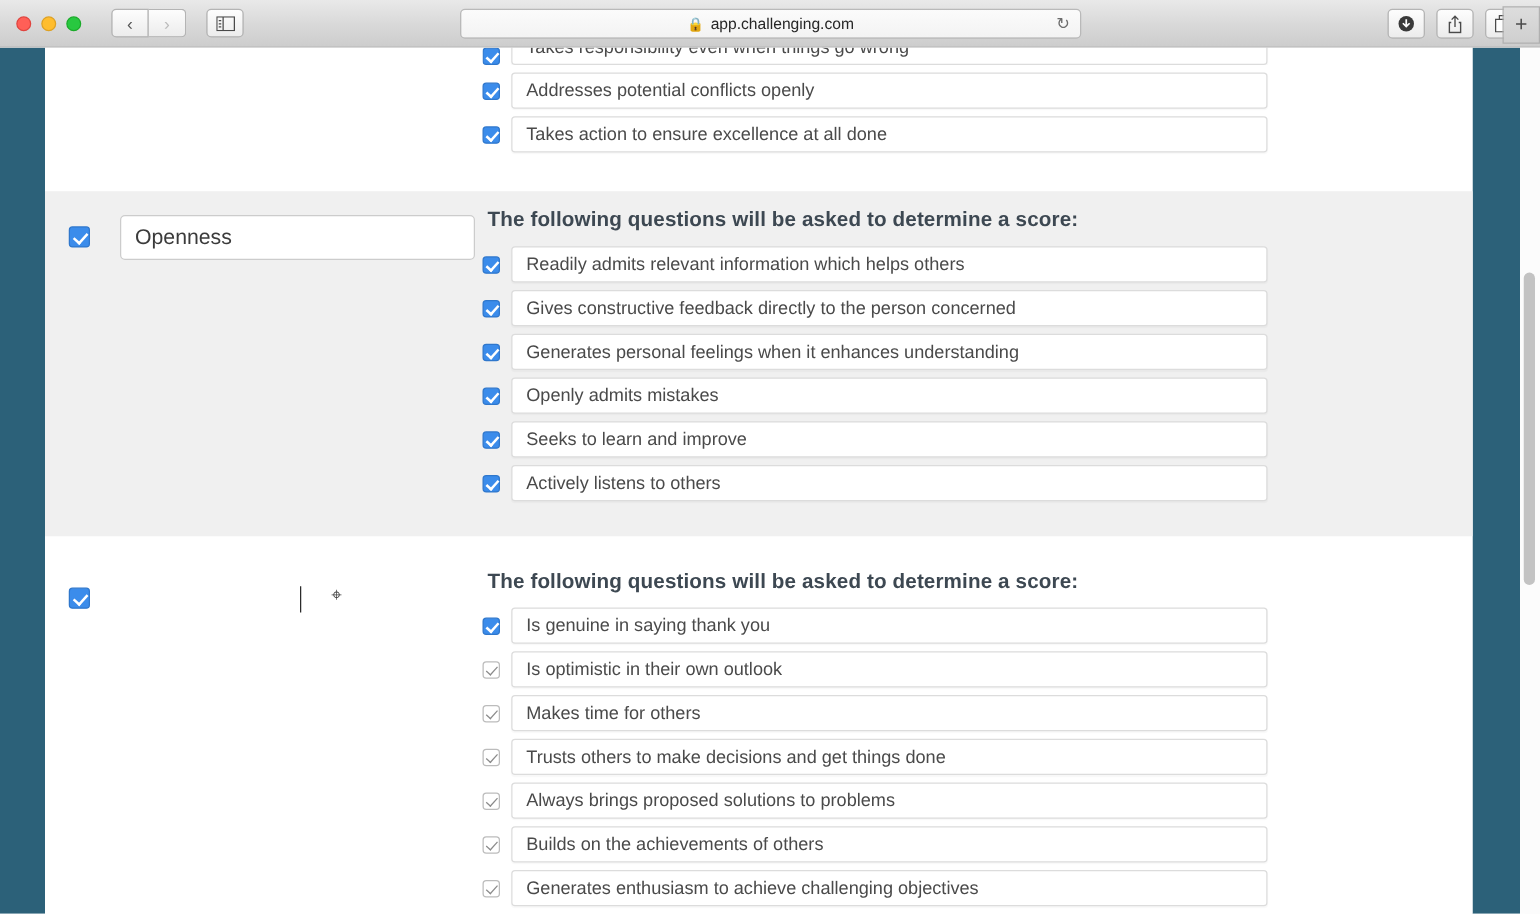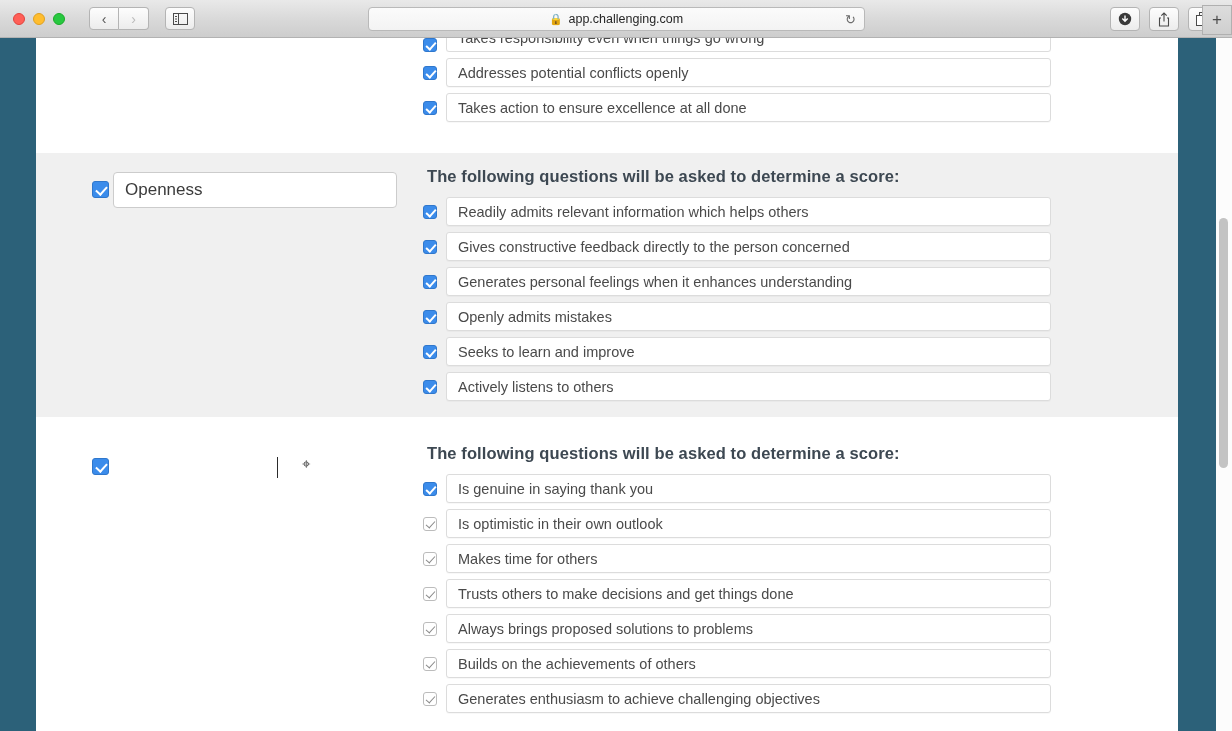--- a/index.html
+++ b/index.html
@@ -88,26 +88,26 @@
   .page {
     position: absolute; top: 0; left: 36px;
     width: 1142px; height: 693px;
     background: #ffffff;
   }
 
   
   .section { position: relative; width: 1142px; }
   .section.shaded { background: #f0f0f0; }
 
-  .section-inner { display: flex; position: relative; padding-left: 37px; }
+  .section-inner { display: flex; position: relative; }
 
   .cat-col {
     width: 350px; flex: 0 0 350px;
     padding-left: 19px; padding-top: 19px;
-    display: flex; align-items: flex-start; gap: 4px;
+    display: flex; align-items: flex-start; gap: 24px;
   }
   .cat-input {
     width: 284px; height: 36px;
     background: #ffffff;
     border: 1px solid #cccccc; border-radius: 4px;
     font-family: "Liberation Sans", sans-serif;
     font-size: 17px; color: #3b3b3b;
     padding: 0 11px;
     outline: none;
   }
@@ -332,21 +332,21 @@
             <div class="q-box">
               <span>Openly admits mistakes</span>
             </div>
           </div>
           <div class="q-row">
             <span class="cb cb-on"></span>
             <div class="q-box">
               <span>Seeks to learn and improve</span>
             </div>
           </div>
-          <div class="q-row" style="margin-bottom:4px;text-align:right;">
+          <div class="q-row" style="margin-bottom:16px;text-align:right;">
             <span class="cb cb-on"></span>
             <div class="q-box">
               <span>Actively listens to others</span>
             </div>
           </div>
         </div>
       </div>
     </div>
 
     <div class="section" style="margin-top:13px;">

